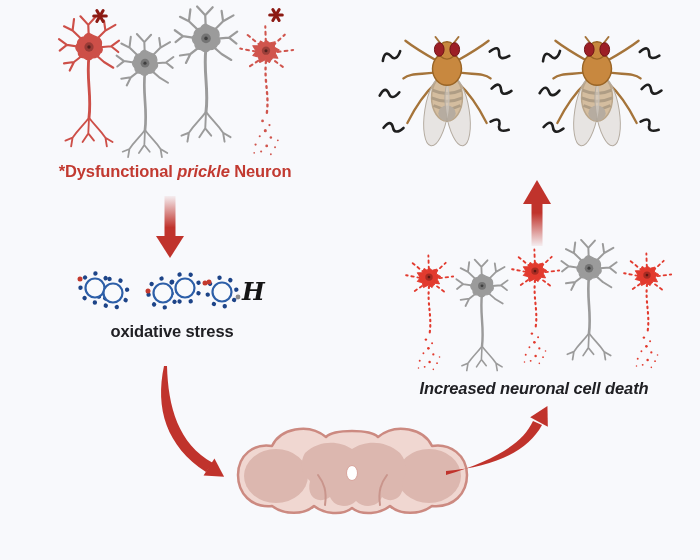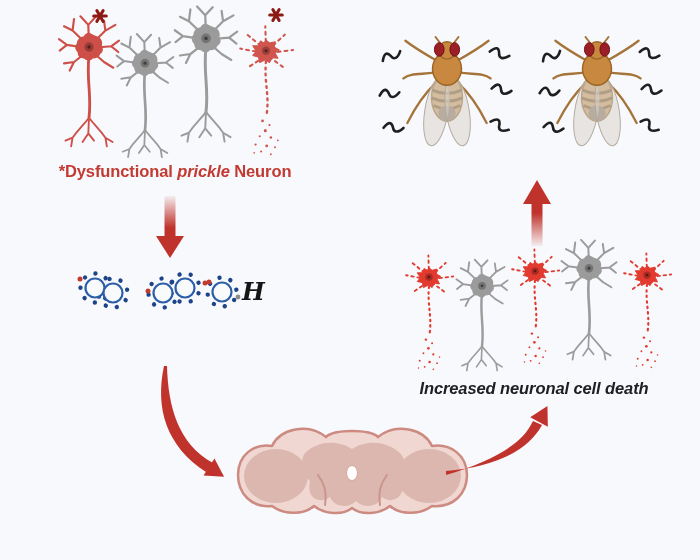--- a/index.html
+++ b/index.html
@@ -165,20 +165,21 @@
       <circle cx="8" cy="17" r="2.5"></circle>
       <circle cx="76" cy="29" r="2.5"></circle>
         <circle cx="133" cy="21" r="2.5"></circle>
       <circle cx="137" cy="20" r="2.5"></circle>
     </g>
     <circle cx="166" cy="35" r="2.4" fill="#8c8c8c"></circle>
     <text x="170" y="38" font-size="24" font-weight="600" font-style="italic" font-family="DejaVu Serif, serif" fill="#151515">H</text>
   </svg>
 
   <div class="lbl" style="left:42px;top:321px;width:260px;">
+    <div>oxidative stress</div>
   </div>
 
   <svg class="icon" style="left:140px;top:360px;width:110px;height:135px" viewBox="0 0 110 135">
     <path d="M24,6 C15,48 26,86 66,112 L73,103 C38,84 28,46 27,6 Z" fill="#c0332c"></path>
     <g transform="translate(69,107) rotate(33)">
       <path d="M0,-10 L18,0 L0,10 Z" fill="#c0332c"></path>
     </g>
   </svg>
 
   <svg class="icon" style="left:230px;top:413px;width:245px;height:115px" viewBox="0 0 245 115">

